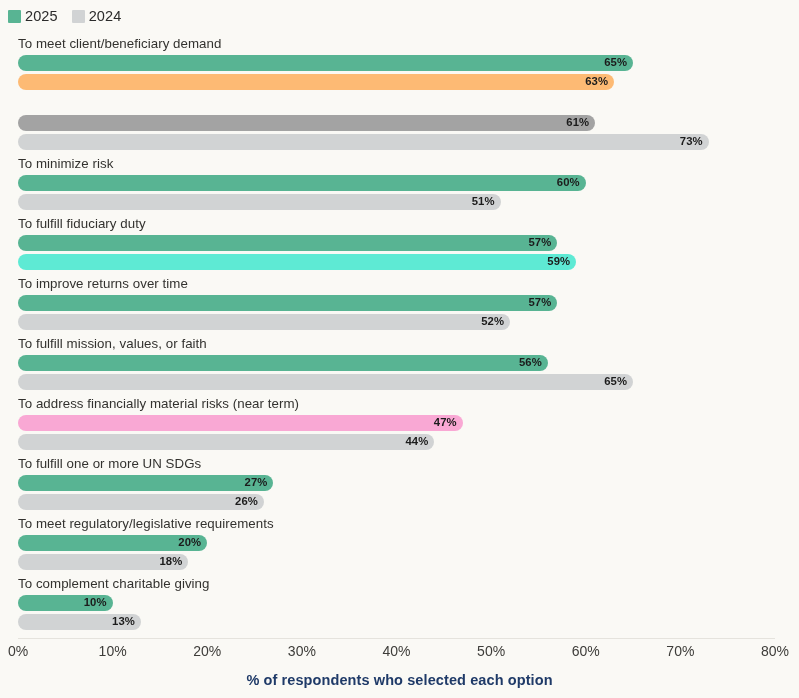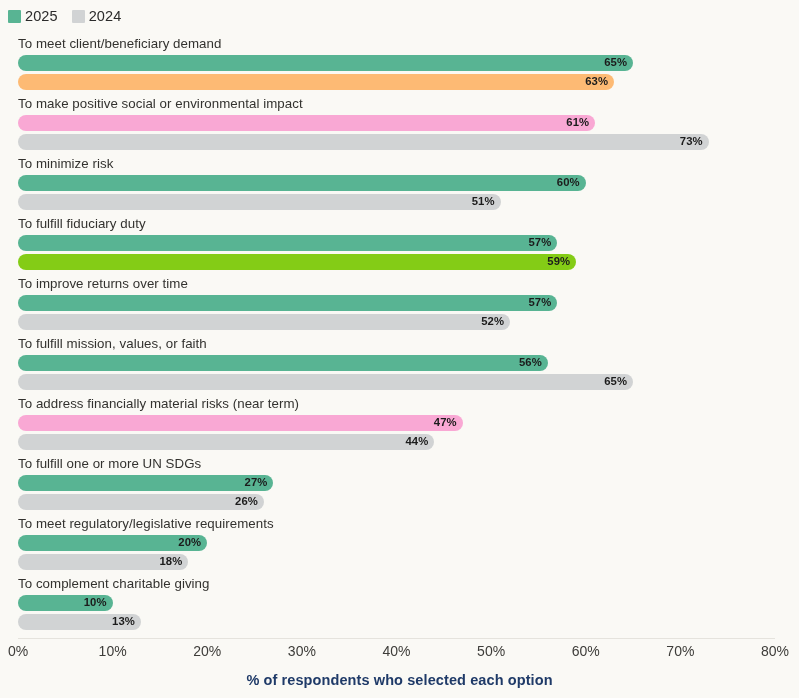--- a/index.html
+++ b/index.html
@@ -167,23 +167,22 @@
             <span class="bar-value">65%</span>
           </div>
         </div>
         <div class="bar-row r2024" style="width: 596.138px;">
           <div class="bar s2024" style="background: #fdba74;">
             <span class="bar-value">63%</span>
           </div>
         </div>
       </div>
       <div class="group" style="top: 60px;">
-        <div class="cat-label">To make positive social or environmental impact</div>
         <div class="bar-row r2025" style="width: 577.212px;">
-          <div class="bar s2025" style="background: #f9a8d4;">
+          <div class="bar s2025" style="background: #a3a3a3;">
             <span class="bar-value">61%</span>
           </div>
         </div>
         <div class="bar-row r2024" style="width: 690.763px;">
           <div class="bar s2024" style="background: rgb(209, 211, 212);">
             <span class="bar-value">73%</span>
           </div>
         </div>
       </div>
       <div class="group" style="top: 120px;">
@@ -200,21 +199,21 @@
         </div>
       </div>
       <div class="group" style="top: 180px;">
         <div class="cat-label">To fulfill fiduciary duty</div>
         <div class="bar-row r2025" style="width: 539.362px;">
           <div class="bar s2025" style="background: rgb(88, 180, 147);">
             <span class="bar-value">57%</span>
           </div>
         </div>
         <div class="bar-row r2024" style="width: 558.288px;">
-          <div class="bar s2024" style="background: #84cc16;">
+          <div class="bar s2024" style="background: #5eead4;">
             <span class="bar-value">59%</span>
           </div>
         </div>
       </div>
       <div class="group" style="top: 240px;">
         <div class="cat-label">To improve returns over time</div>
         <div class="bar-row r2025" style="width: 539.362px;">
           <div class="bar s2025" style="background: rgb(88, 180, 147);">
             <span class="bar-value">57%</span>
           </div>

